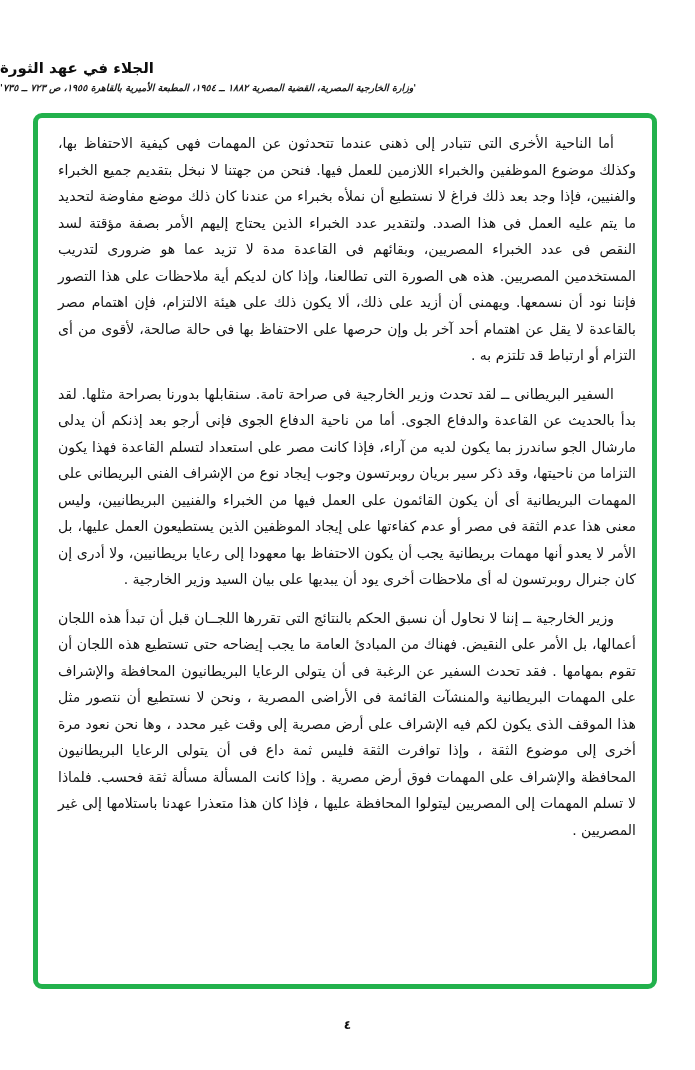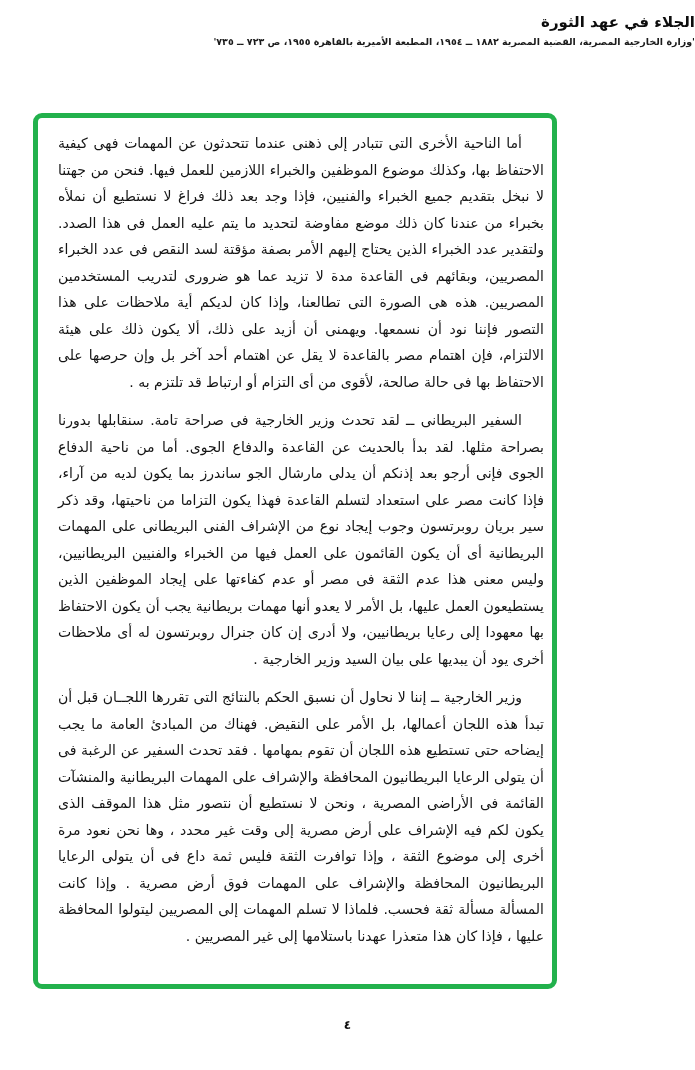--- a/index.html
+++ b/index.html
@@ -10,52 +10,54 @@
   body {
     width: 695px;
     height: 1070px;
     position: relative;
     font-family: "DejaVu Sans", sans-serif;
     color: #0d0d0d;
     overflow: hidden;
   }
   .header {
     direction: rtl;
-    text-align: right;
+    text-align: left;
     padding-top: 13px;
+    margin-top: 46px;
   }
   .book-title {
     font-size: 15px;
     font-weight: bold;
     letter-spacing: 0.3px;
   }
   .chapter-line {
     margin-top: 11px;
     font-size: 12.5px;
     font-weight: bold;
     white-space: nowrap;
     direction: rtl;
   }
   .source-line {
     margin-top: 5px;
     font-size: 9.5px;
     font-weight: bold;
     color: #1a1a1a;
     direction: rtl;
+    font-style: italic;
   }
   .doc-frame {
     position: absolute;
     left: 33px;
     top: 113px;
-    width: 524px;
+    width: 624px;
     height: 876px;
     box-sizing: border-box;
     border: 5px solid #22b14c;
     border-radius: 9px;
-    padding: 12px 8px 0 20px;
+    padding: 12px 16px 0 20px;
     background: #ffffff;
   }
   .doc-frame p {
     direction: rtl;
     text-align: justify;
     font-size: 14px;
     line-height: 26.5px;
     margin: 0 0 12px 0;
     text-indent: 22px;
     color: #141414;

